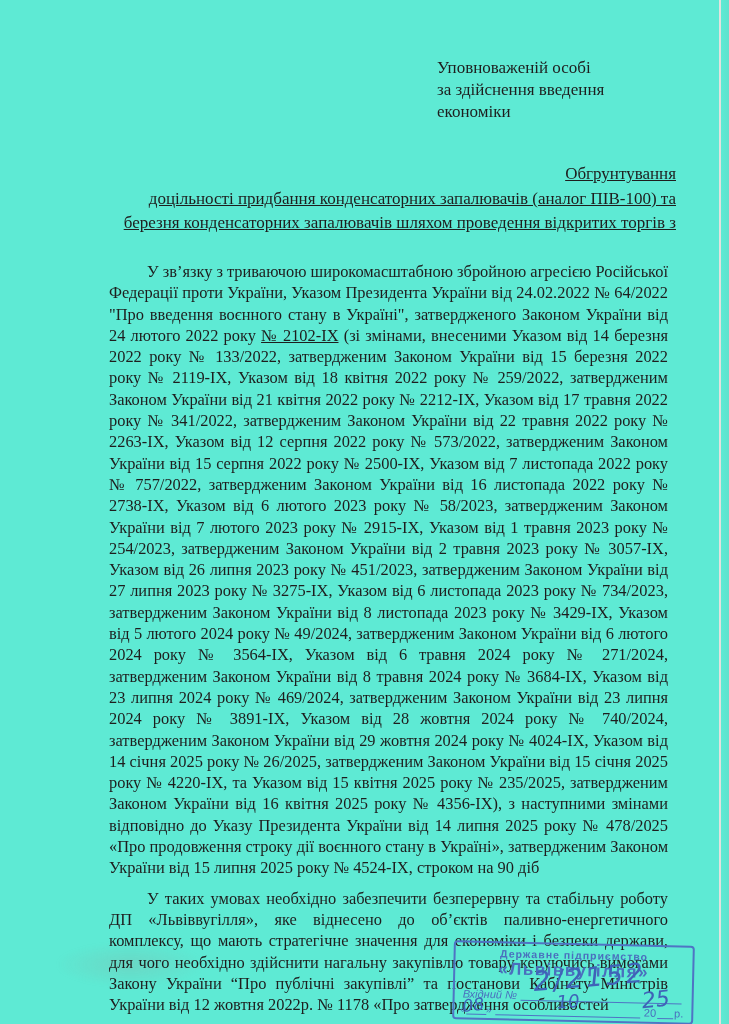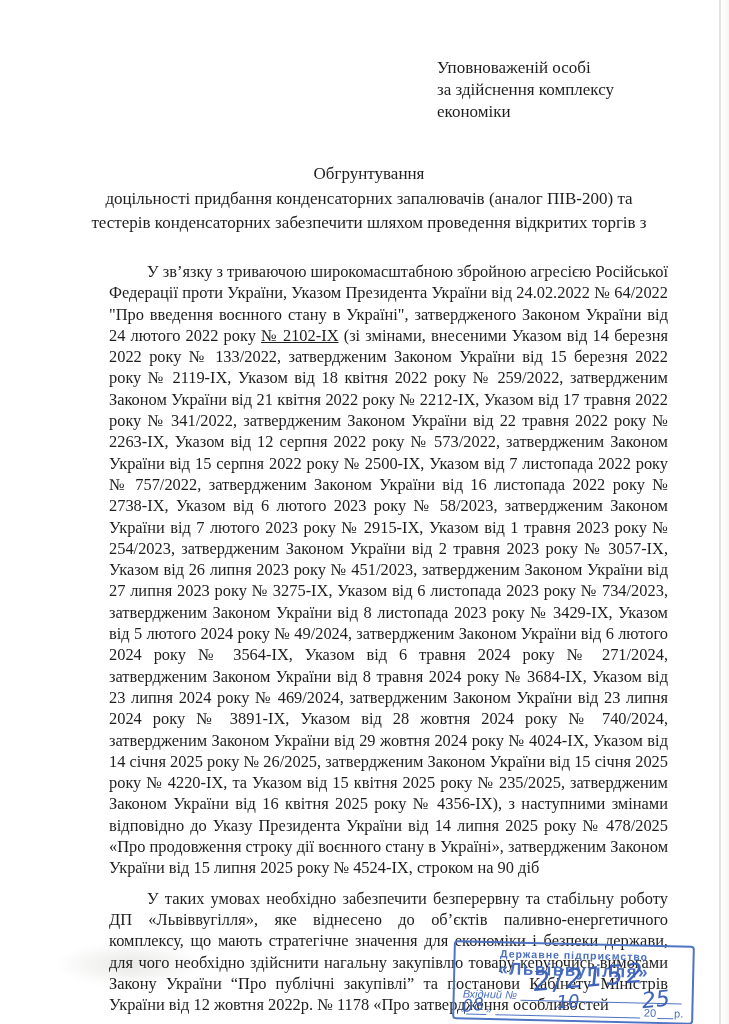--- a/index.html
+++ b/index.html
@@ -1,21 +1,21 @@
 <!DOCTYPE html>
 <html lang="uk"><head>
 <meta charset="utf-8">
 <style>
   html, body { margin: 0; padding: 0; background: #9a9a9a; }
   .page {
     position: relative;
     width: 729px;
     height: 1024px;
     margin: 0 auto;
-    background: #ffffff;
+    background: #5eead4;
     overflow: hidden;
     font-family: "Liberation Serif", serif;
     color: #1e1e1e;
   }
   
   .scan-edge {
     position: absolute; top: 0; right: 8px; width: 2px; height: 100%;
     background: #e2e2de;
   }
   .scan-edge-shade {
@@ -28,21 +28,22 @@
     filter: blur(2px);
   }
   .recipient {
     position: absolute; left: 437px; top: 57px;
     font-size: 17px; line-height: 22px;
     white-space: nowrap;
   }
   .title {
     position: absolute; left: 62px; top: 162px; width: 614px;
     font-size: 17px; line-height: 24.5px;
-    text-align: center;
+    text-align: right;
+    text-decoration: underline;
   }
   .docbody {
     position: absolute; left: 100px; top: 252px; width: 577px;
     font-size: 16.4px; line-height: 21.3px;
     text-align: justify;
   }
   .docbody p { margin: 9px; text-indent: 38px; }
   
   .stamp {
     position: absolute; left: 453px; top: 943px; width: 237px; height: 75px;
@@ -94,28 +95,28 @@
 <body>
 
 <div class="page">
 
   <div class="scan-edge"></div>
   <div class="scan-edge-shade"></div>
   <div class="scan-smudge"></div>
 
   <div class="recipient">
       <div>Уповноваженій особі</div>
-      <div>за здійснення комплексу</div>
+      <div>за здійснення введення</div>
       <div>економіки</div>
     </div>
 
   <div class="title">
       <div>Обгрунтування</div>
-      <div>доцільності придбання конденсаторних запалювачів (аналог ПІВ-200) та</div>
-      <div>тестерів конденсаторних забезпечити шляхом проведення відкритих торгів з</div>
+      <div>доцільності придбання конденсаторних запалювачів (аналог ПІВ-100) та</div>
+      <div>березня конденсаторних запалювачів шляхом проведення відкритих торгів з</div>
     </div>
 
   <div class="docbody">
     <p><span>У зв’язку з триваючою широкомасштабною збройною агресією Російської Федерації проти України, Указом Президента України від 24.02.2022 № 64/2022 "Про введення воєнного стану в Україні", затвердженого Законом України від 24 лютого 2022 року </span><span style="text-decoration: underline;">№ 2102-IX</span><span> (зі змінами, внесеними Указом від 14 березня 2022 року № 133/2022, затвердженим Законом України від 15 березня 2022 року № 2119-IX, Указом від 18 квітня 2022 року № 259/2022, затвердженим Законом України від 21 квітня 2022 року № 2212-IX, Указом від 17 травня 2022 року № 341/2022, затвердженим Законом України від 22 травня 2022 року № 2263-IX, Указом від 12 серпня 2022 року № 573/2022, затвердженим Законом України від 15 серпня 2022 року № 2500-IX, Указом від 7 листопада 2022 року № 757/2022, затвердженим Законом України від 16 листопада 2022 року № 2738-IX, Указом від 6 лютого 2023 року № 58/2023, затвердженим Законом України від 7 лютого 2023 року № 2915-IX, Указом від 1 травня 2023 року № 254/2023, затвердженим Законом України від 2 травня 2023 року № 3057-IX, Указом від 26 липня 2023 року № 451/2023, затвердженим Законом України від 27 липня 2023 року № 3275-IX, Указом від 6 листопада 2023 року № 734/2023, затвердженим Законом України від 8 листопада 2023 року № 3429-IX, Указом від 5 лютого 2024 року № 49/2024, затвердженим Законом України від 6 лютого 2024 року № 3564-IX, Указом від 6 травня 2024 року № 271/2024, затвердженим Законом України від 8 травня 2024 року № 3684-IX, Указом від 23 липня 2024 року № 469/2024, затвердженим Законом України від 23 липня 2024 року № 3891-IX, Указом від 28 жовтня 2024 року № 740/2024, затвердженим Законом України від 29 жовтня 2024 року № 4024-IX, Указом від 14 січня 2025 року № 26/2025, затвердженим Законом України від 15 січня 2025 року № 4220-IX, та Указом від 15 квітня 2025 року № 235/2025, затвердженим Законом України від 16 квітня 2025 року № 4356-IX), з наступними змінами відповідно до Указу Президента України від 14 липня 2025 року № 478/2025 «Про продовження строку дії воєнного стану в Україні», затвердженим Законом України від 15 липня 2025 року № 4524-IX, строком на 90 діб</span></p>
     <p><span>У таких умовах необхідно забезпечити безперервну та стабільну роботу ДП «Львіввугілля», яке віднесено до об’єктів паливно-енергетичного комплексу, що мають стратегічне значення для економіки і безпеки держави, для чого необхідно здійснити нагальну закупівлю товару керуючись вимогами Закону України “Про публічні закупівлі” та постанови Кабінету Міністрів України від 12 жовтня 2022р. № 1178 «Про затвердження особливостей</span></p>
   </div>
 
   <div class="stamp">
     <div class="s-type">Державне підприємство</div>
     <div class="s-name">«Львіввугілля»</div>

